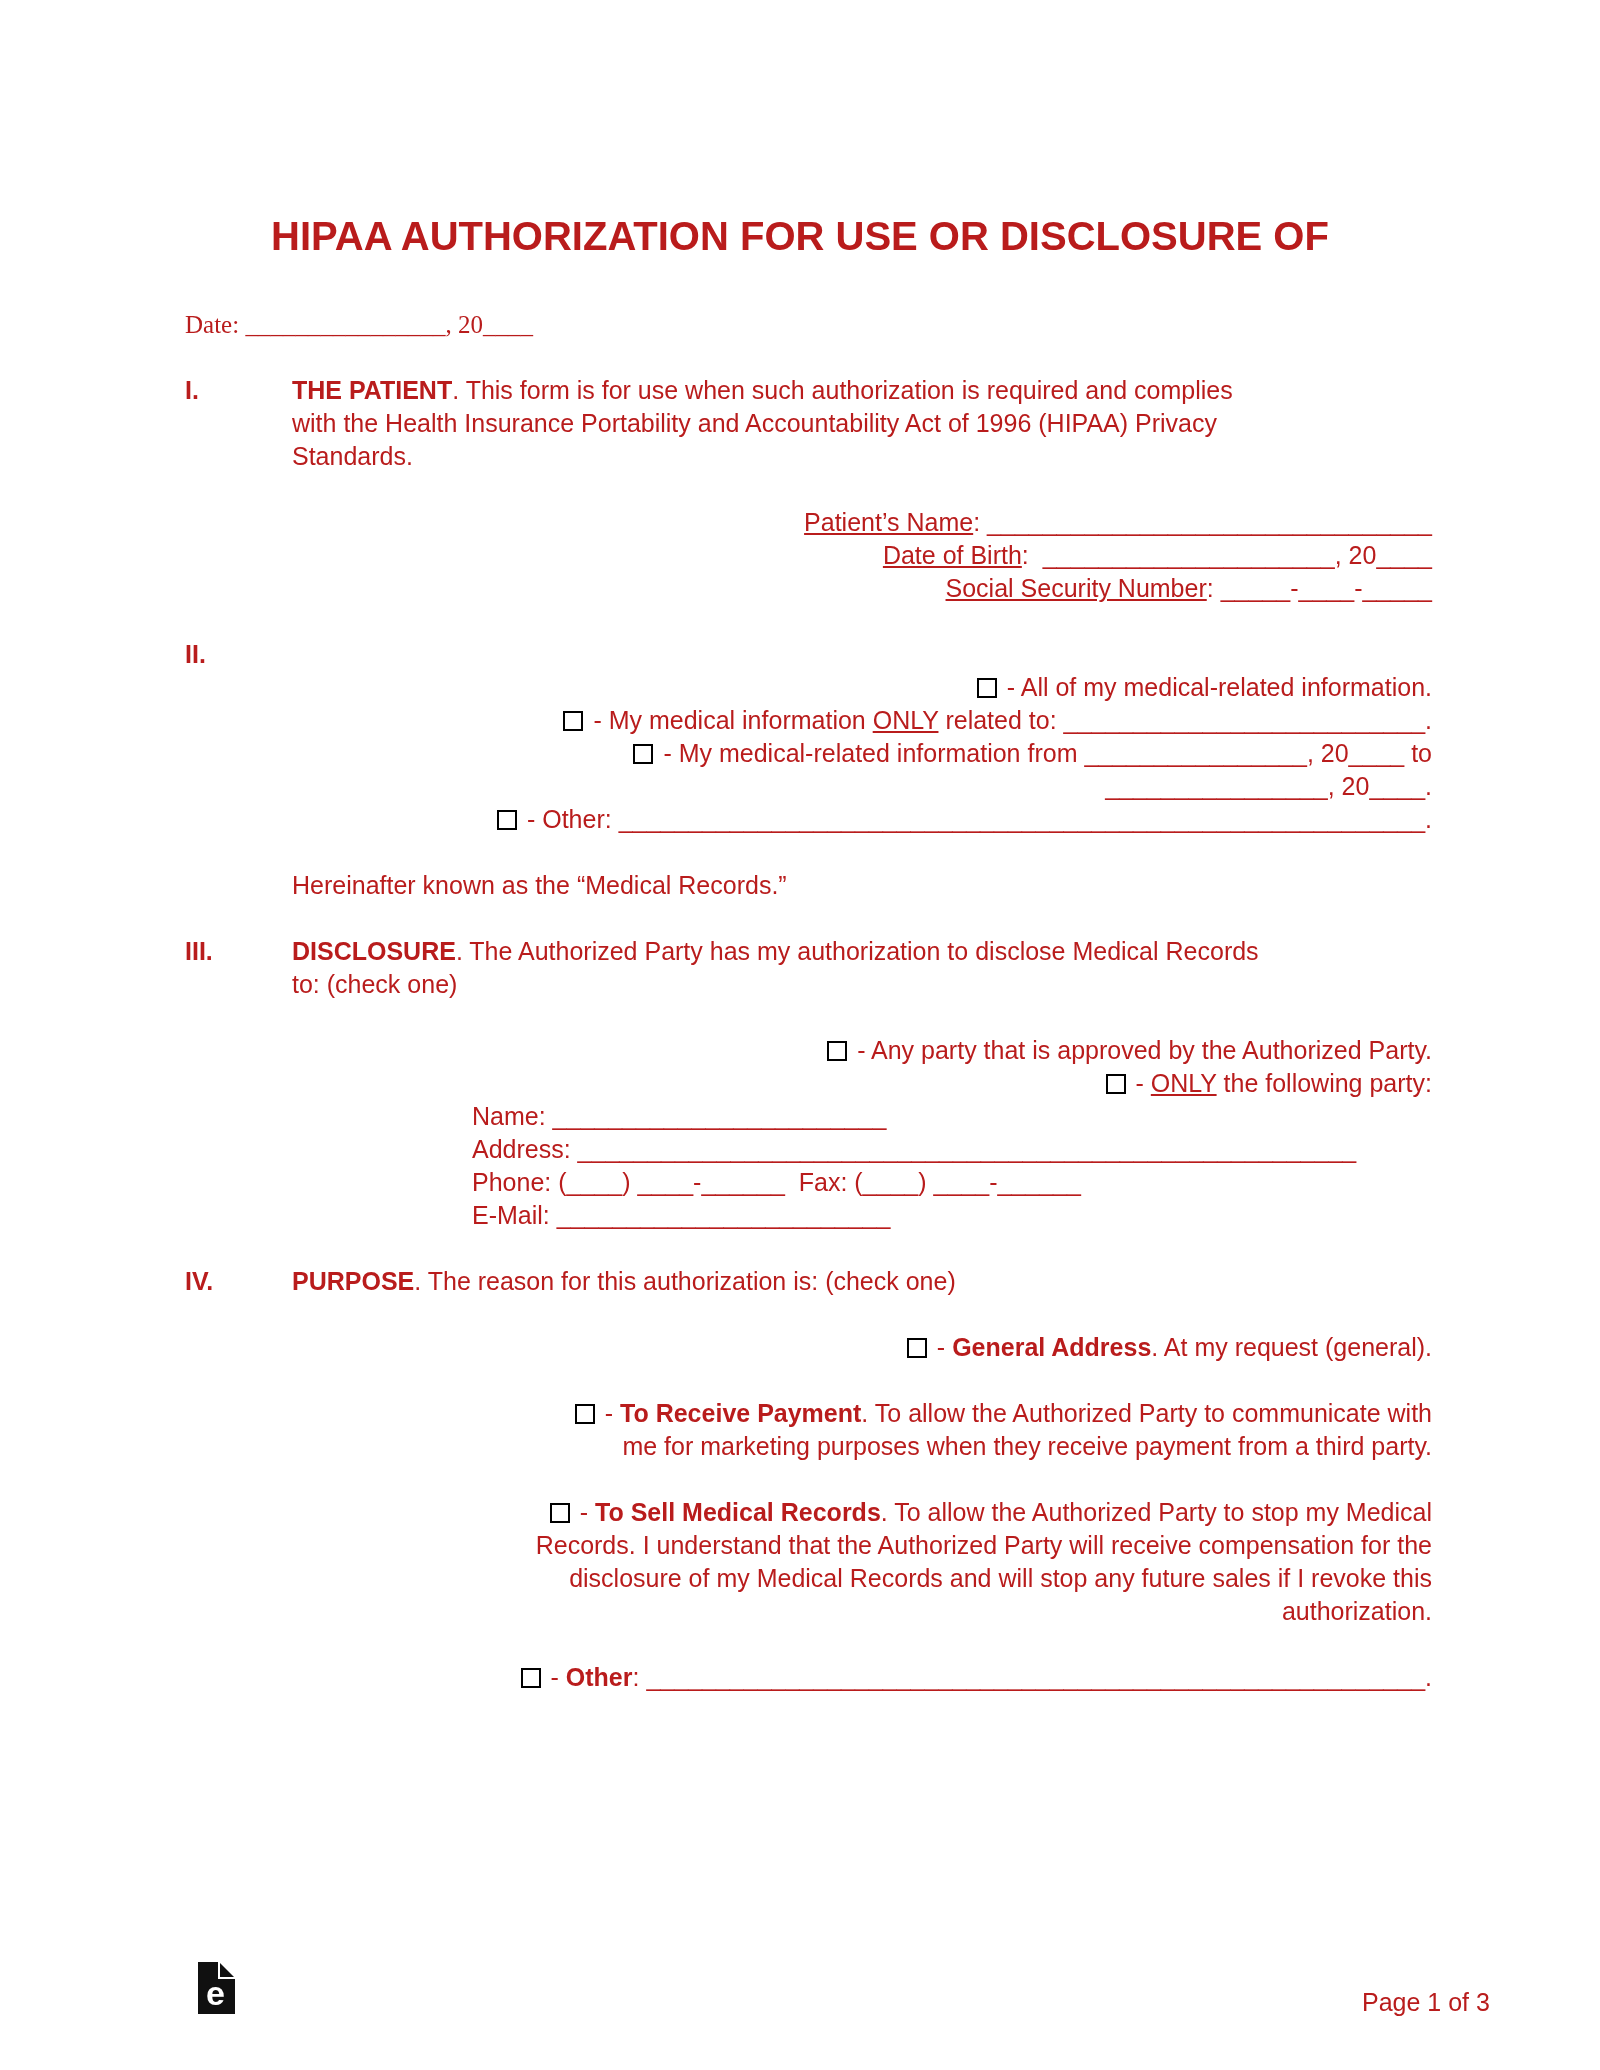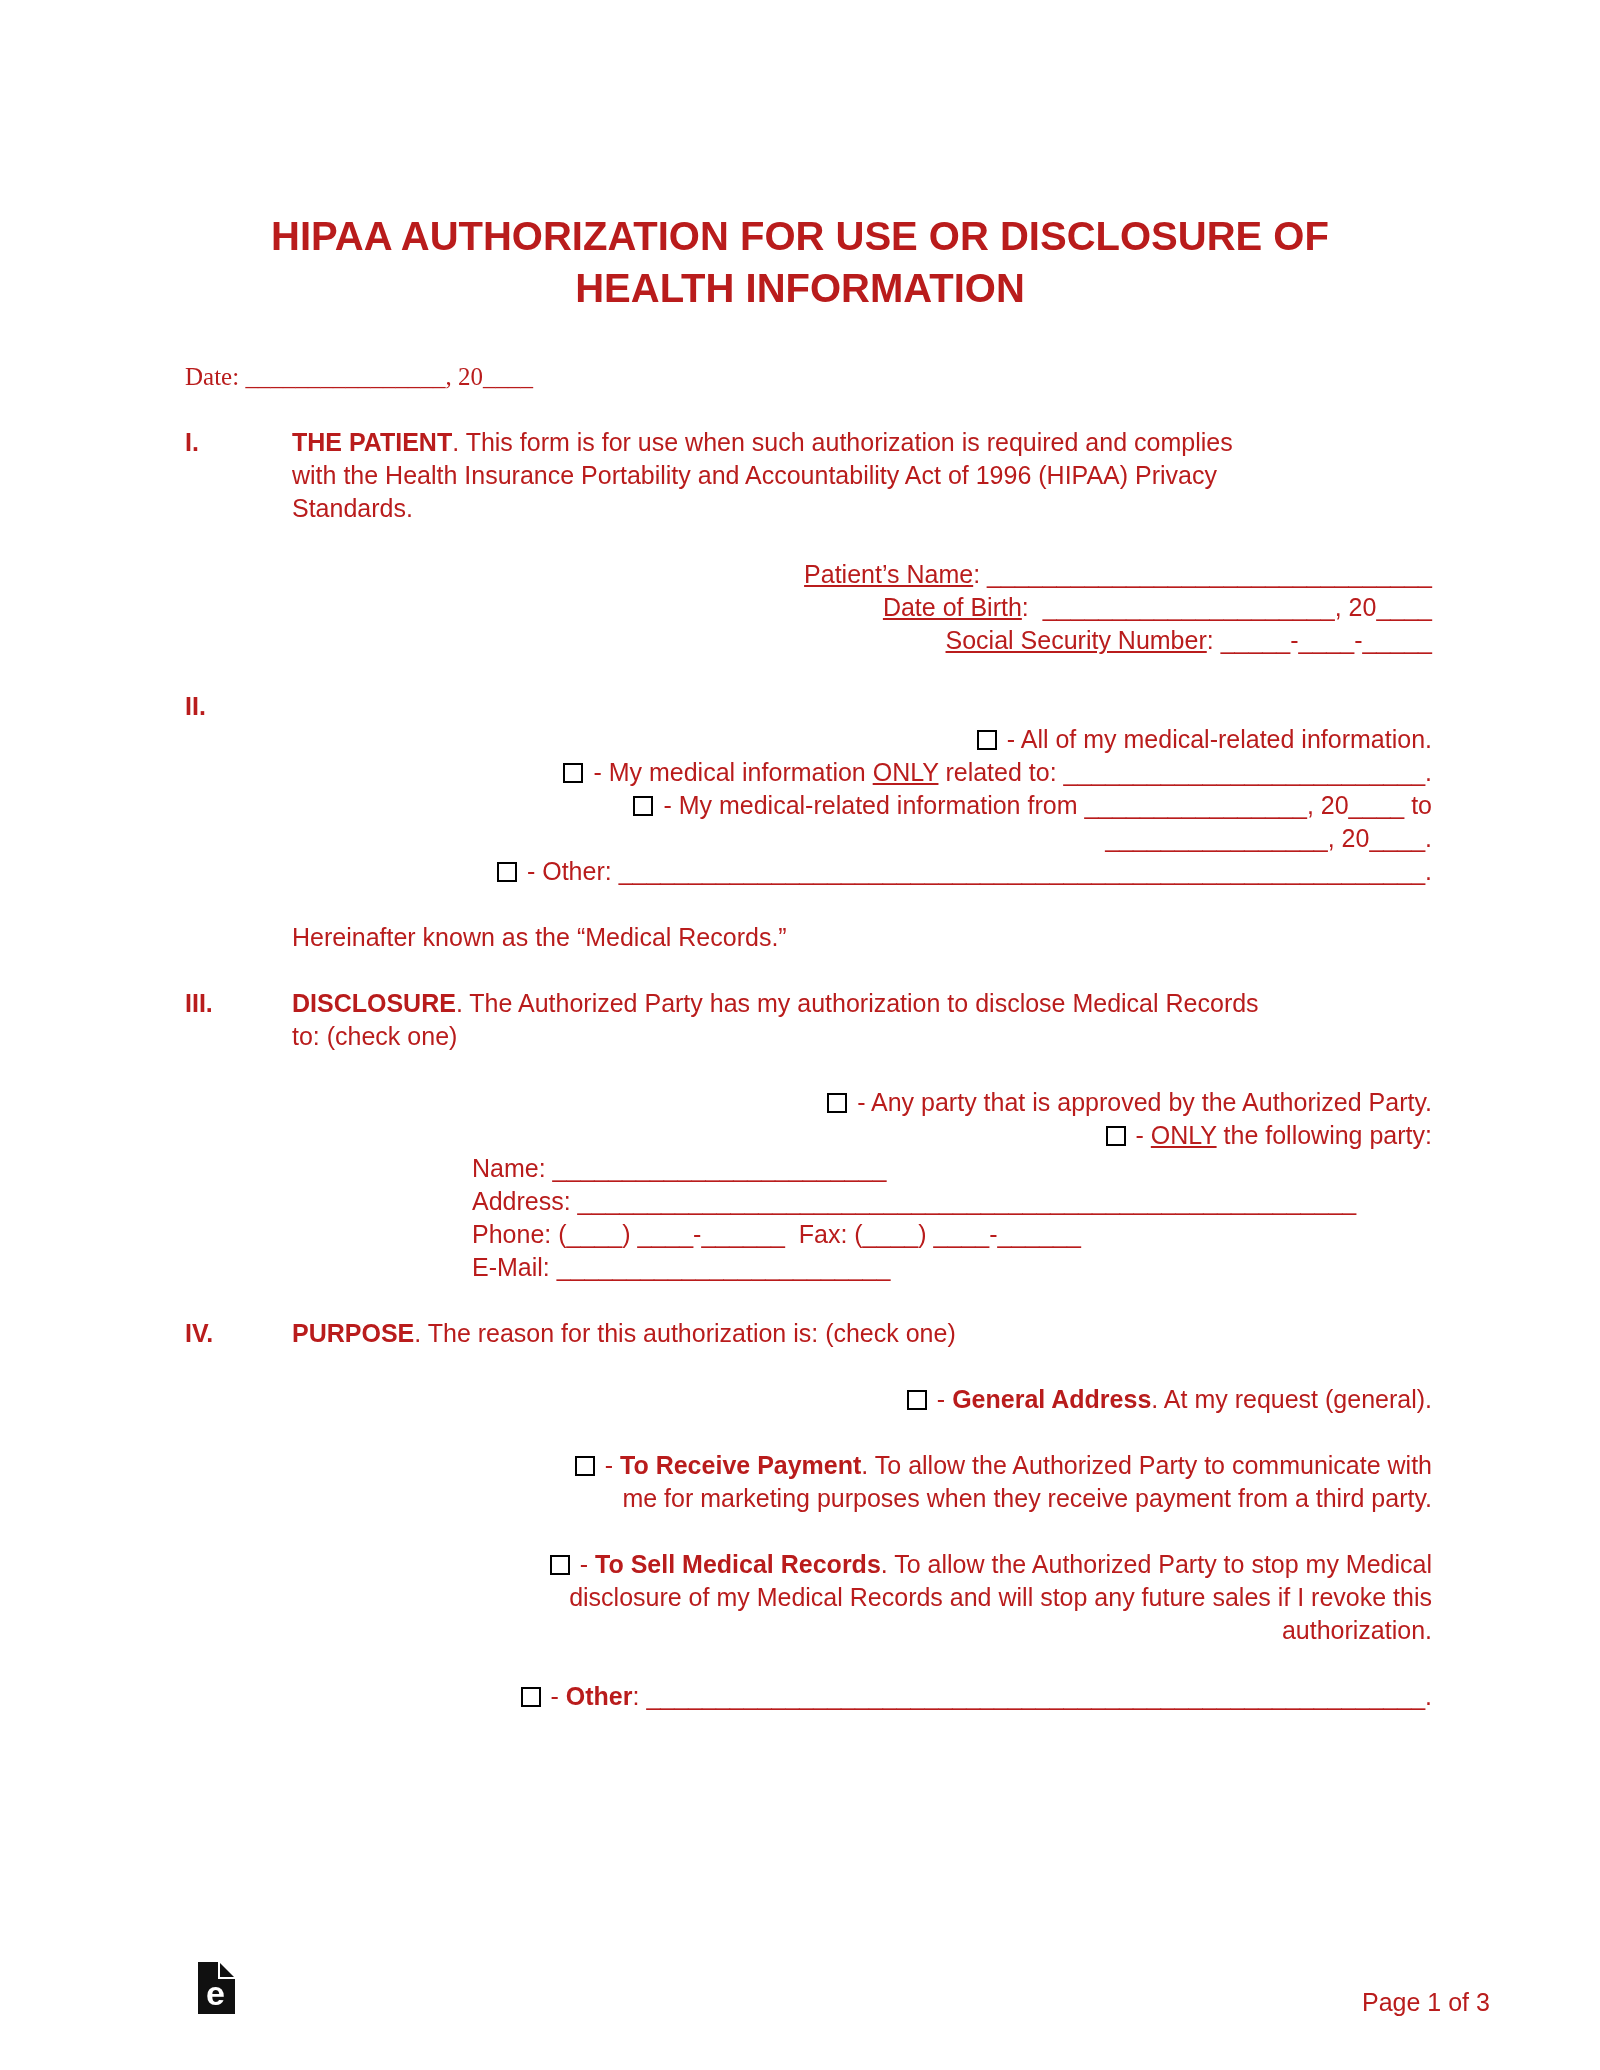--- a/index.html
+++ b/index.html
@@ -28,21 +28,20 @@
   .logo { position:absolute; left:198px; top:1922px; width:37px; height:52px; }
   .page-num { position:absolute; left:1362px; top:1946px; }
 </style>
 </head>
 <body>
 
 <div class="page">
 
   <div class="title">
     <div>HIPAA AUTHORIZATION FOR USE OR DISCLOSURE OF</div>
-    <div>HEALTH INFORMATION</div>
   </div>
 
   <div class="date" id="date-slot">
       <div class="line"><span>Date: </span><span>________________</span><span>, 20</span><span>____</span></div>
     </div>
 
   <div id="sections">
       <div class="section">
         <div class="numeral">I.</div>
         <div class="content">
@@ -108,20 +107,21 @@
           </div>
           <div class="block gap1 ind1">
             <div class="line"><span class="cb"></span><span>- </span><span class="b">General Address</span><span>. At my request (general).</span></div>
           </div>
           <div class="block gap1 ind1">
             <div class="line"><span class="cb"></span><span>- </span><span class="b">To Receive Payment</span><span>. To allow the Authorized Party to communicate with</span></div>
             <div class="line"><span>me for marketing purposes when they receive payment from a third party.</span></div>
           </div>
           <div class="block gap1 ind1">
             <div class="line"><span class="cb"></span><span>- </span><span class="b">To Sell Medical Records</span><span>. To allow the Authorized Party to stop my Medical</span></div>
+            <div class="line"><span>Records. I understand that the Authorized Party will receive compensation for the</span></div>
             <div class="line"><span>disclosure of my Medical Records and will stop any future sales if I revoke this</span></div>
             <div class="line"><span>authorization.</span></div>
           </div>
           <div class="block gap1 ind1">
             <div class="line"><span class="cb"></span><span>- </span><span class="b">Other</span><span>: </span><span>________________________________________________________</span><span>.</span></div>
           </div>
         </div>
       </div>
     </div>
 

